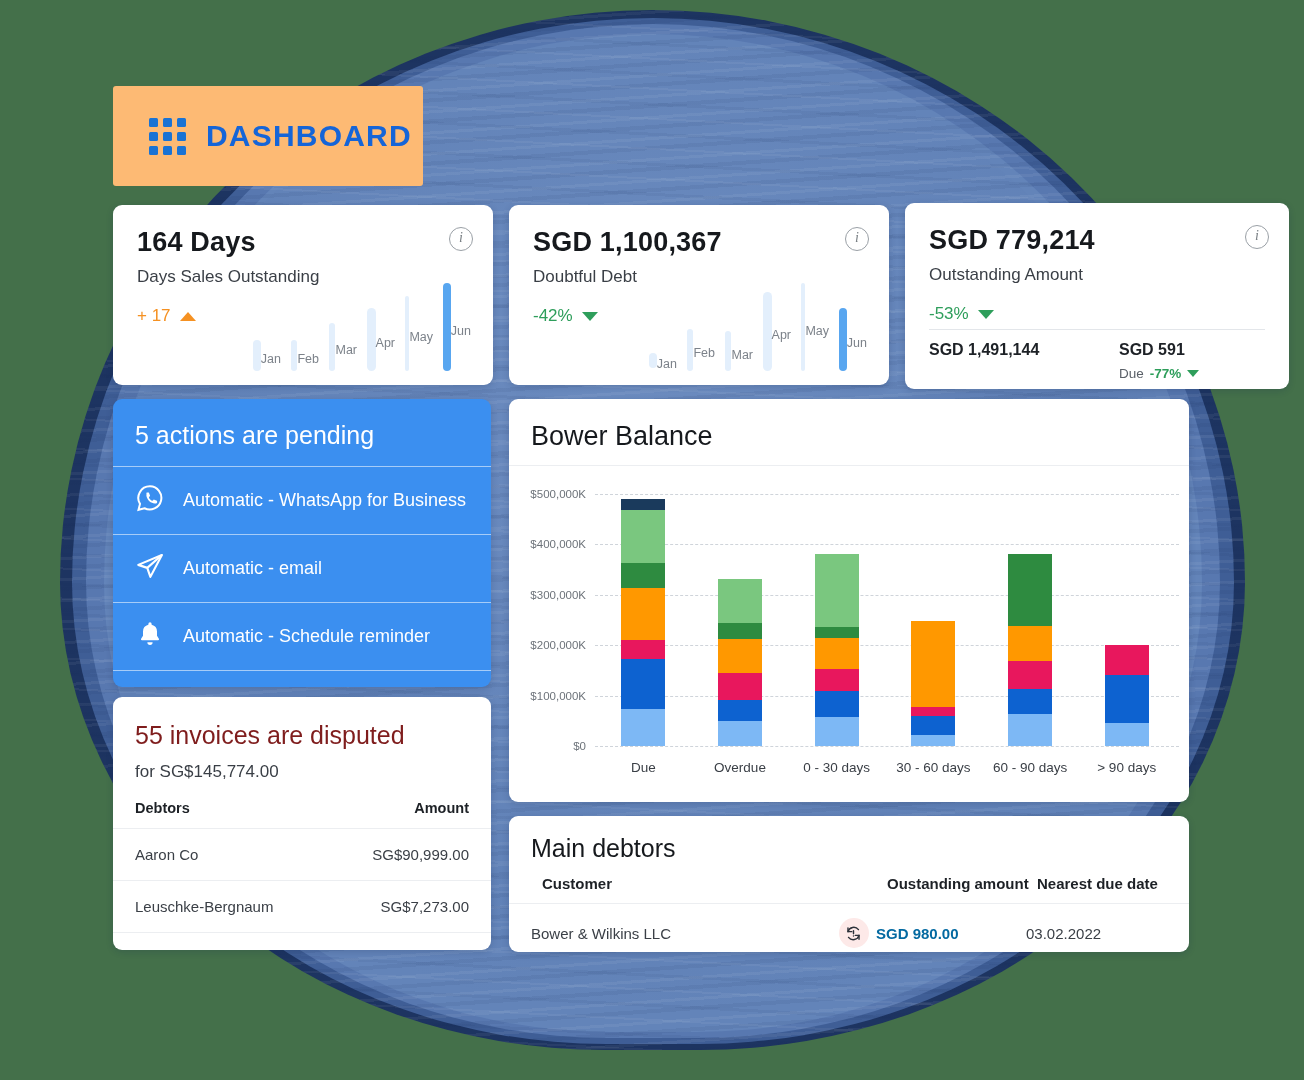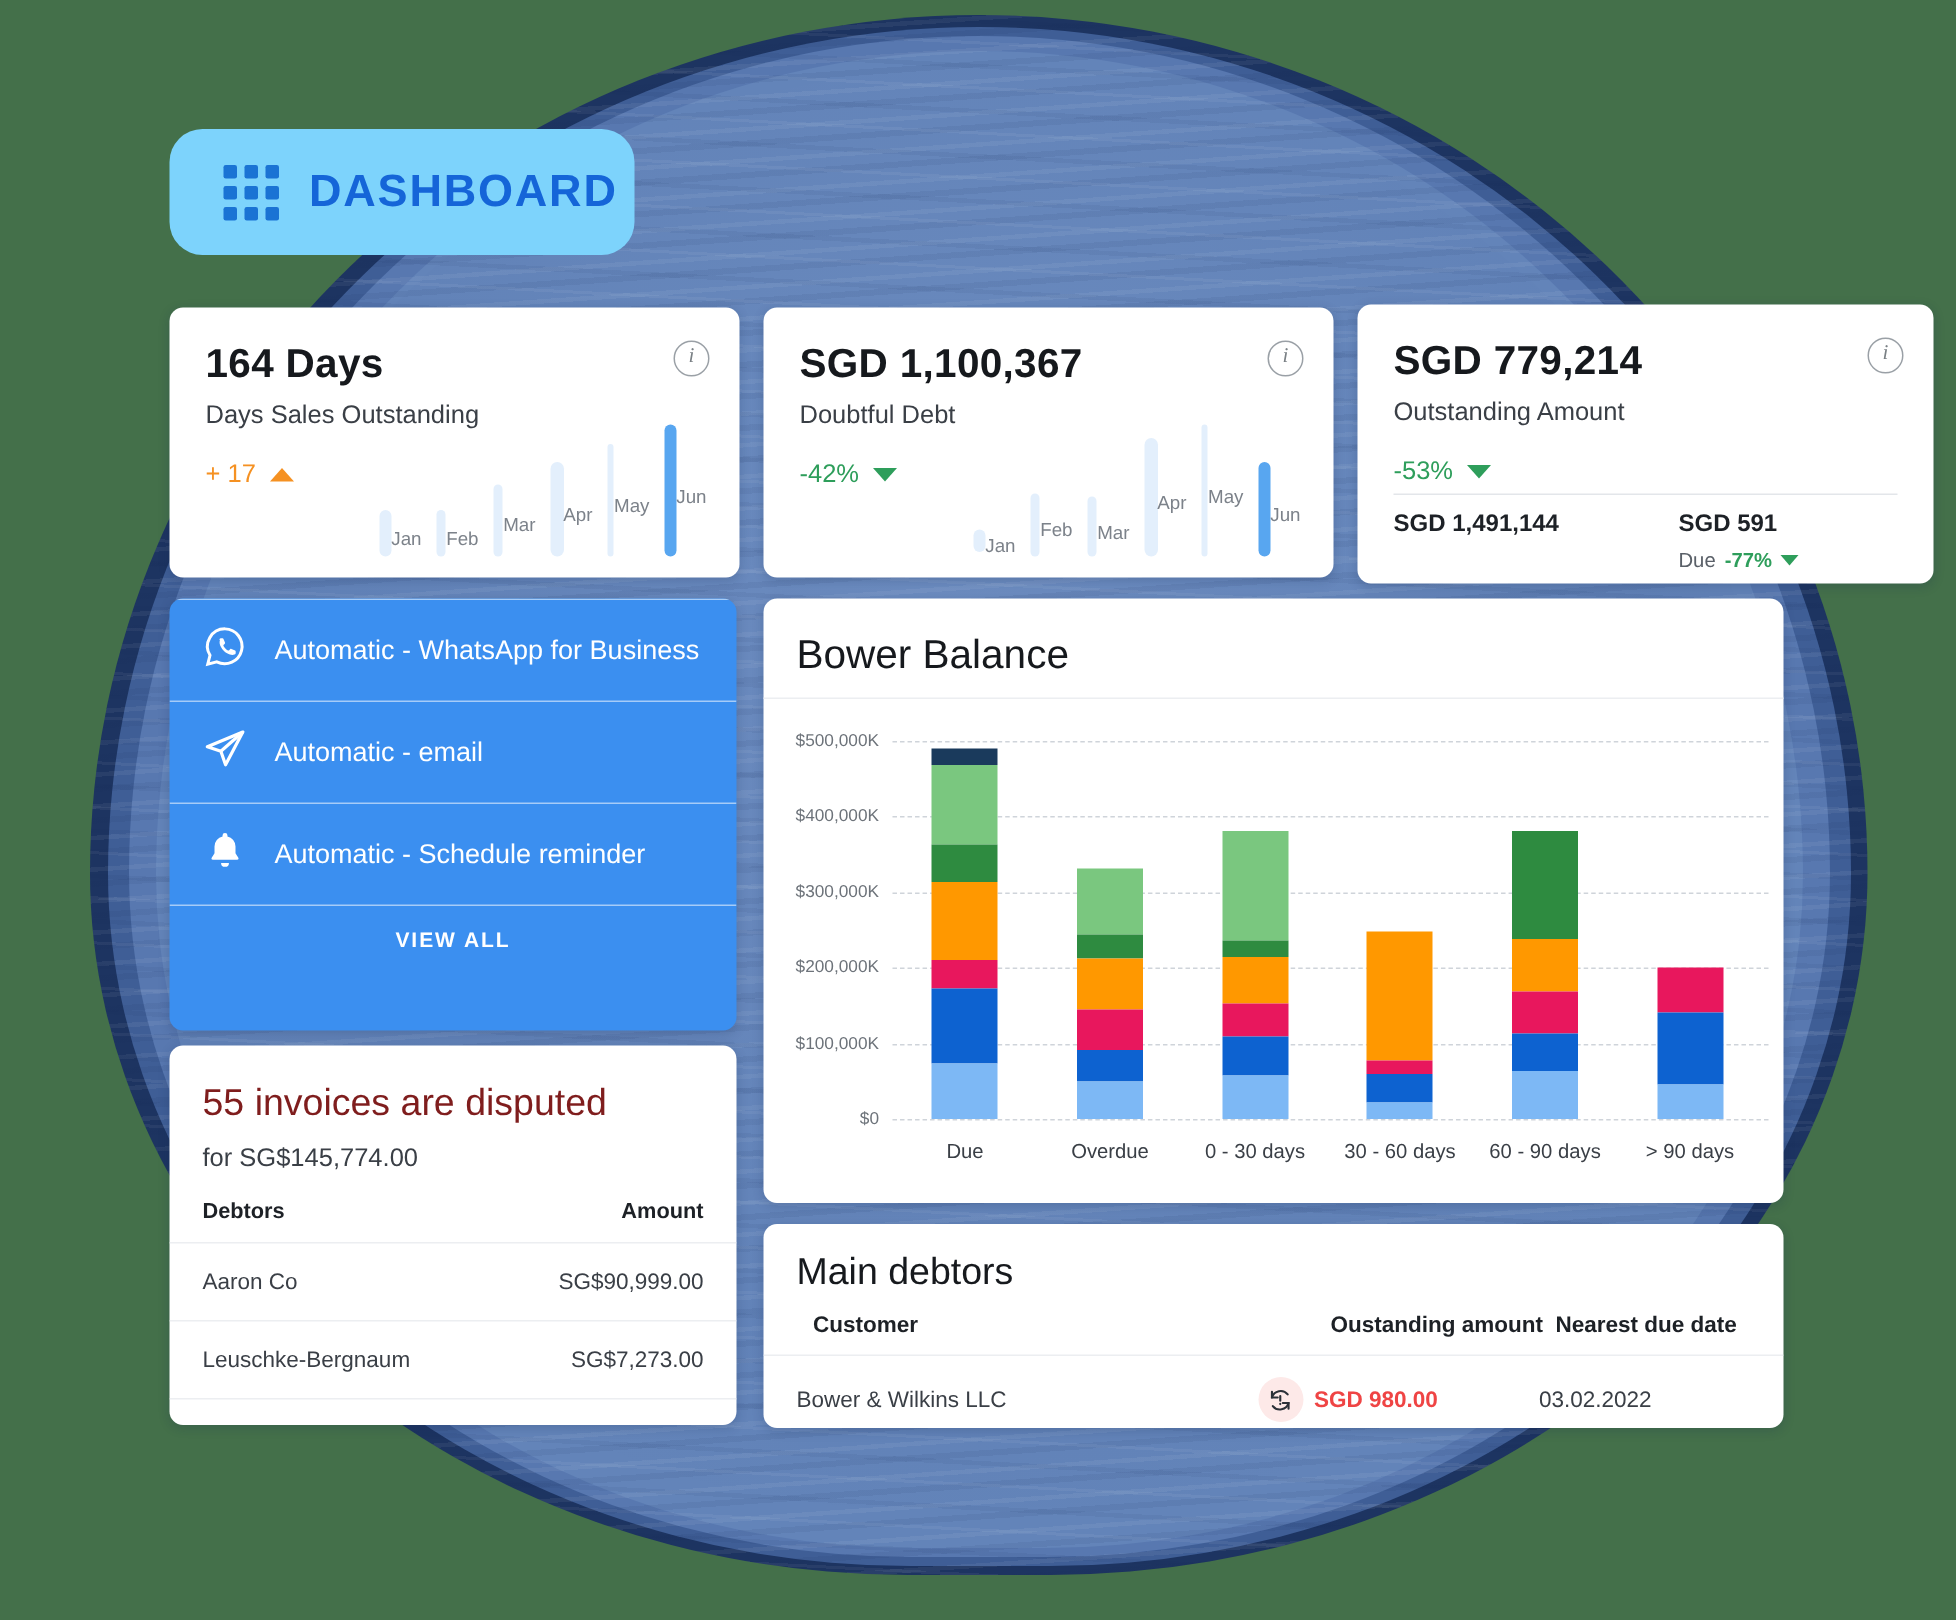--- a/index.html
+++ b/index.html
@@ -29,22 +29,22 @@
       rgba(255,255,255,0) 2px,rgba(255,255,255,0) 14px,
       rgba(15,35,80,.06) 14px,rgba(15,35,80,.06) 17px,
       rgba(255,255,255,0) 17px,rgba(255,255,255,0) 30px);}
   .innerwash{position:absolute;left:120px;top:45px;width:1060px;height:960px;
     border-radius:50% 50% 45% 45%/52% 52% 48% 48%;
     background:radial-gradient(ellipse at 50% 40%,rgba(120,150,200,.45) 0%,rgba(88,120,176,.15) 60%,rgba(88,120,176,0) 75%);}
 
   
   #app{position:absolute;left:0;top:0;width:1304px;height:1080px;}
 
-  .dash-chip{position:absolute;left:113px;top:86px;width:310px;height:84px;
-    background:#7dd3fc;border-radius:22px;display:flex;align-items:center;gap:20px;
+  .dash-chip{position:absolute;left:113px;top:86px;width:310px;height:100px;
+    background:#fdba74;border-radius:3px;display:flex;align-items:center;gap:20px;
     padding-left:36px;box-sizing:border-box;}
   .grid-icon{display:grid;grid-template-columns:repeat(3,9px);grid-template-rows:repeat(3,9px);gap:5px;}
   .grid-icon i{background:#1a73d4;border-radius:1.5px;display:block;width:9px;height:9px;}
   .dash-title{color:#1565d8;font-size:30px;font-weight:bold;letter-spacing:1.2px;}
 
   .card{position:absolute;background:#fff;border-radius:9px;box-shadow:0 2px 7px rgba(20,40,80,.2);}
 
   
   .kpi{padding:22px 24px 14px 24px;box-sizing:border-box;}
   .kpi-val{font-size:27px;font-weight:bold;color:#16191d;letter-spacing:.2px;}
@@ -96,21 +96,21 @@
   .seg{width:100%;}
   .xl{position:absolute;top:100%;margin-top:14px;width:100%;text-align:center;
     font-size:13.5px;color:#3a3f46;}
 
   
   .md-h{font-size:25px;color:#16191d;padding:18px 0 0 22px;}
   .md-hdr{display:flex;font-size:15px;font-weight:bold;color:#1d2126;padding:12px 22px 11px 22px;margin-left:11px;}
   .md-row{display:flex;align-items:center;font-size:15px;color:#3a3f46;padding:14px 22px;border-top:1px solid #eceef1;}
   .col-c{flex:0 0 300px;}
   .col-i{flex:0 0 45px;display:flex;justify-content:center;}
-  .col-a{flex:0 0 150px;font-weight:bold;color:#ef4444;}
+  .col-a{flex:0 0 150px;font-weight:bold;color:#0369a1;}
   .col-d{flex:1;}
   .alert-ic{width:30px;height:30px;border-radius:50%;background:#fde9e8;display:flex;
     align-items:center;justify-content:center;}
 </style>
 </head>
 <body>
 
 <div id="bg">
   <div class="arc a1"></div>
     <div class="arc a2"></div>
@@ -226,20 +226,21 @@
       <span>SGD 591</span>
       <div class="c3-sub">
         <span>Due</span>
         <span class="g">-77%</span>
         <span class="tri-dn sm"></span>
       </div>
     </div>
   </div>
 
   <div class="card pend" style="left:113px;top:399px;width:378px;height:288px;">
+    <div class="pend-h">5 actions are pending</div>
 
     <div class="pend-row">
       <span>
         <svg width="30" height="30" viewBox="0 0 24 24" fill="none" stroke="#fff" stroke-width="1.6">
           <path d="M12 2.6a9.3 9.3 0 0 0-8 14.1L2.8 21.4l4.8-1.2A9.3 9.3 0 1 0 12 2.6z"></path>
           <path d="M9 8.3c.3-.7.6-.7.9-.7h.7c.2 0 .5 0 .7.6l.7 1.7c.1.3 0 .5-.2.7l-.5.5c-.2.2-.2.4-.1.6.5 1 1.4 1.9 2.4 2.4.2.1.4.1.6-.1l.5-.5c.2-.2.4-.3.7-.2l1.7.7c.6.2.6.5.6.7v.7c0 .3 0 .6-.7.9-1 .4-2.3.2-3.9-.7-1.3-.7-2.4-1.8-3.1-3.1-.9-1.6-1.1-2.9-.7-3.9z" fill="#fff" stroke="none"></path>
         </svg>
       </span>
       <span>Automatic - WhatsApp for Business</span>
     </div>

